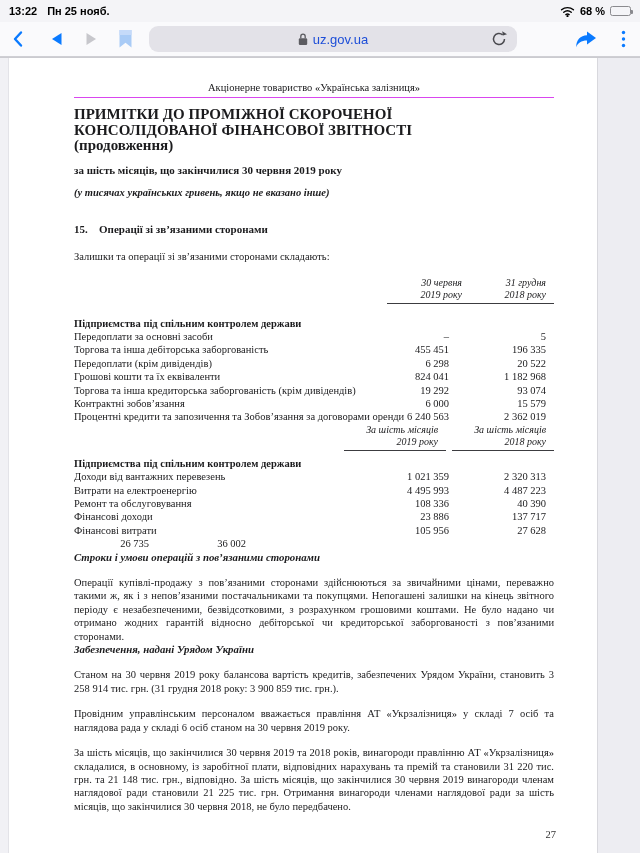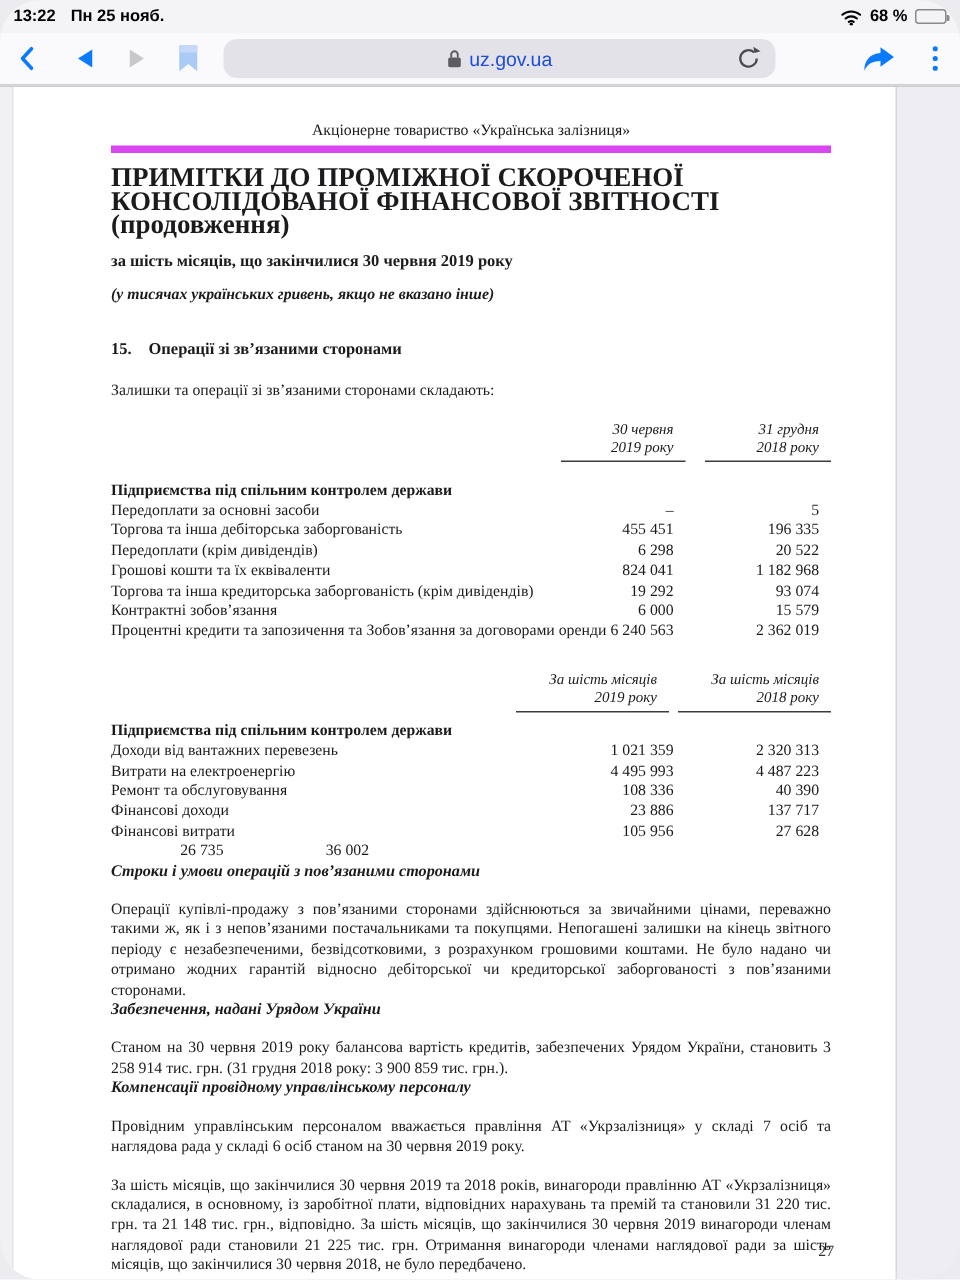--- a/index.html
+++ b/index.html
@@ -1,18 +1,18 @@
 <!DOCTYPE html>
 <html><head>
 <meta charset="utf-8">
 <style>
   * { margin:0; padding:0; box-sizing:border-box; }
   html,body { width:640px; height:853px; }
   body { font-family:"Liberation Sans", sans-serif; background:#ebebf0; }
-  .screen { position:relative; width:640px; height:853px; overflow:hidden; background:#ebebf0;border-radius:27px; }
+  .screen { position:relative; width:640px; height:853px; overflow:hidden; background:#ebebf0; }
 
   
   .status-bar { height:22px; background:#f4f4f7; display:flex; align-items:center;
                 justify-content:space-between; padding:0 9px; font-size:11px; color:#000; }
   .sb-left { display:flex; gap:10px; align-items:center; font-weight:600; }
   .sb-right { display:flex; gap:5px; align-items:center; font-weight:600; }
   .battery { position:relative; width:21px; height:10px; border:1px solid #8a8a8e; border-radius:2.5px; padding:1px; }
   .battery-fill { height:100%; width:68%; background:#1c1c1e; border-radius:1px; }
   .battery-nub { position:absolute; right:-3px; top:2.5px; width:2px; height:4px; background:#8a8a8e; border-radius:0 1px 1px 0; }
 
@@ -27,34 +27,34 @@
 
   
   .content-area { position:relative; height:796px; background:#ededf2; border-top:1px solid #cbcbd0; }
   .left-strip { position:absolute; left:0; top:0; width:8px; height:100%; background:#f1f1f5; }
   .doc-page { position:absolute; left:8px; top:0; width:590px; height:796px; background:#ffffff;
               border-right:1px solid #d8d8dd; border-left:1px solid #e3e3e8; }
 
   
   .doc { position:relative; height:100%; padding:23px 43px 0 65px;
          font-family:"Liberation Serif", serif; color:#1b1b1d; font-size:10.5px; line-height:13.4px; }
-  .company { text-align:center; font-size:10.5px; padding-bottom:3px; border-bottom:5px solid #d946ef; }
-  .doc-title { margin-top:9px; font-weight:bold; font-size:18px; line-height:15.5px; max-width:408px; }
+  .company { text-align:center; font-size:10.5px; padding-bottom:3px; border-bottom:1px solid #d946ef; }
+  .doc-title { margin-top:9px; font-weight:bold; font-size:15px; line-height:15.5px; max-width:408px; }
   .doc-subtitle { margin-top:10px; font-weight:bold; font-size:11px; }
   .doc-units { margin-top:9px; font-weight:bold; font-style:italic; font-size:10.5px; }
 
   .section-head { margin-top:23px; font-weight:bold; font-size:11px; display:flex; }
   .section-num { width:25px; }
   .intro { margin-top:14px; }
 
   .thead { display:flex; justify-content:flex-end; font-style:italic; font-size:10px; line-height:12px; }
   .t1 .thead { margin-top:13px; }
-  .t2 .thead { margin-top:20px; }
+  .t2 .thead { }
   .th-cell { text-align:right; padding-right:8px; padding-bottom:2px; border-bottom:1px solid #3c3c40; }
-  .t1 .th-c1 { width:83px; margin-right:13px; }
+  .t1 .th-c1 { width:83px; }
   .t1 .th-c2 { width:84px; }
   .t2 .th-c1 { width:102px; margin-right:6px; }
   .t2 .th-c2 { width:102px; }
   .tgroup { margin-top:13px; font-weight:bold; }
   .t2 .tgroup { margin-top:6px; }
   .t-row { display:flex; }
   .t-label { flex:1; min-width:0; white-space:nowrap; }
   .t-v1 { width:83px; margin-right:13px; text-align:right; padding-right:8px; }
   .t-v2 { width:84px; text-align:right; padding-right:8px; }
 
@@ -265,21 +265,20 @@
               </div>
             </div>
         </div>
 
         <div class="sub-head">Строки і умови операцій з пов’язаними сторонами</div>
         <p class="body-p">Операції купівлі-продажу з пов’язаними сторонами здійснюються за звичайними цінами, переважно такими ж, як і з непов’язаними постачальниками та покупцями. Непогашені залишки на кінець звітного періоду є незабезпеченими, безвідсотковими, з розрахунком грошовими коштами. Не було надано чи отримано жодних гарантій відносно дебіторської чи кредиторської заборгованості з пов’язаними сторонами.</p>
 
         <div class="sub-head">Забезпечення, надані Урядом України</div>
         <p class="body-p">Станом на 30 червня 2019 року балансова вартість кредитів, забезпечених Урядом України, становить 3 258 914 тис. грн. (31 грудня 2018 року: 3 900 859 тис. грн.).</p>
 
-        <div class="sub-head">Компенсації провідному управлінському персоналу</div>
         <p class="body-p">Провідним управлінським персоналом вважається правління АТ «Укрзалізниця» у складі 7 осіб та наглядова рада у складі 6 осіб станом на 30 червня 2019 року.</p>
         <p class="body-p">За шість місяців, що закінчилися 30 червня 2019 та 2018 років, винагороди правлінню АТ «Укрзалізниця» складалися, в основному, із заробітної плати, відповідних нарахувань та премій та становили 31 220 тис. грн. та 21 148 тис. грн., відповідно. За шість місяців, що закінчилися 30 червня 2019 винагороди членам наглядової ради становили 21 225 тис. грн. Отримання винагороди членами наглядової ради за шість місяців, що закінчилися 30 червня 2018, не було передбачено.</p>
 
         <div class="page-num">27</div>
       </div>
     </div>
   </div>
 </div>
 
 </body></html>

